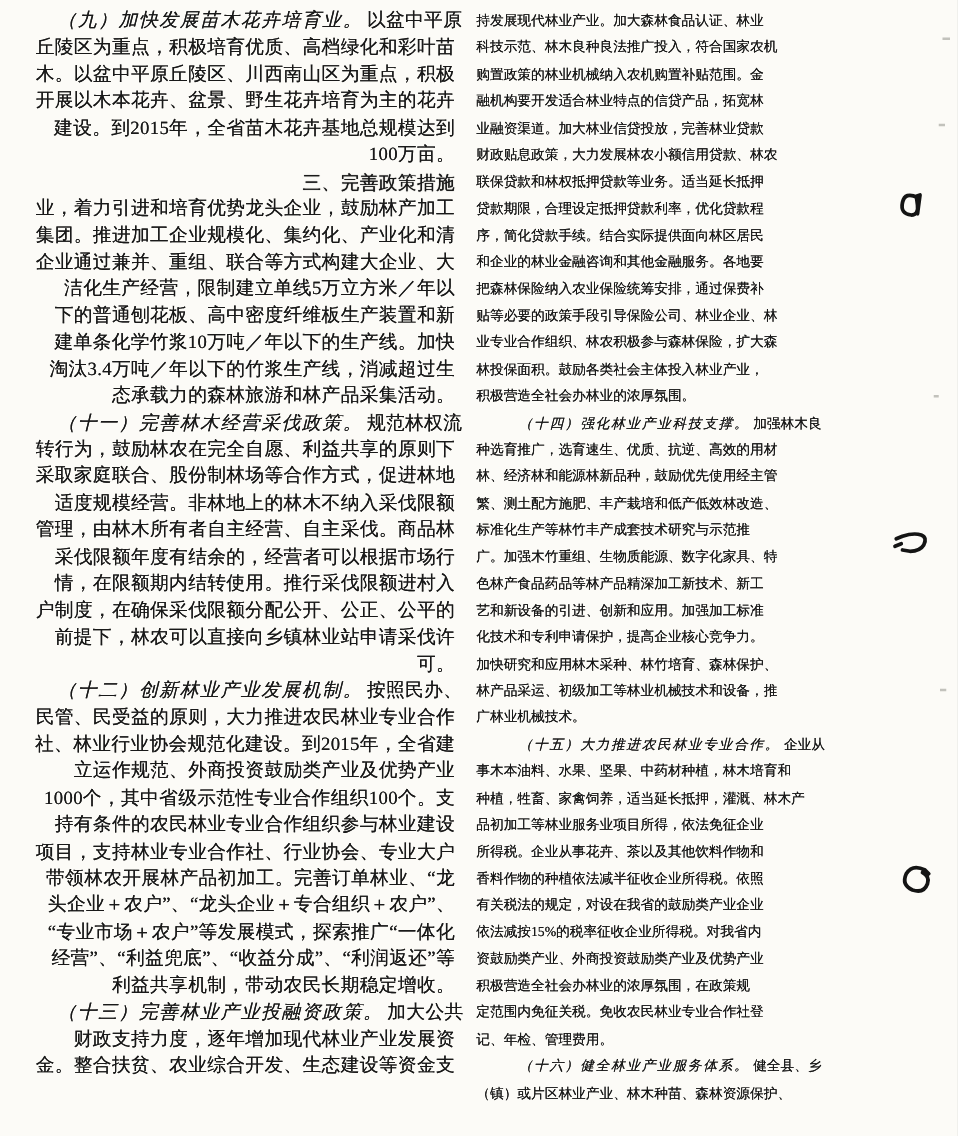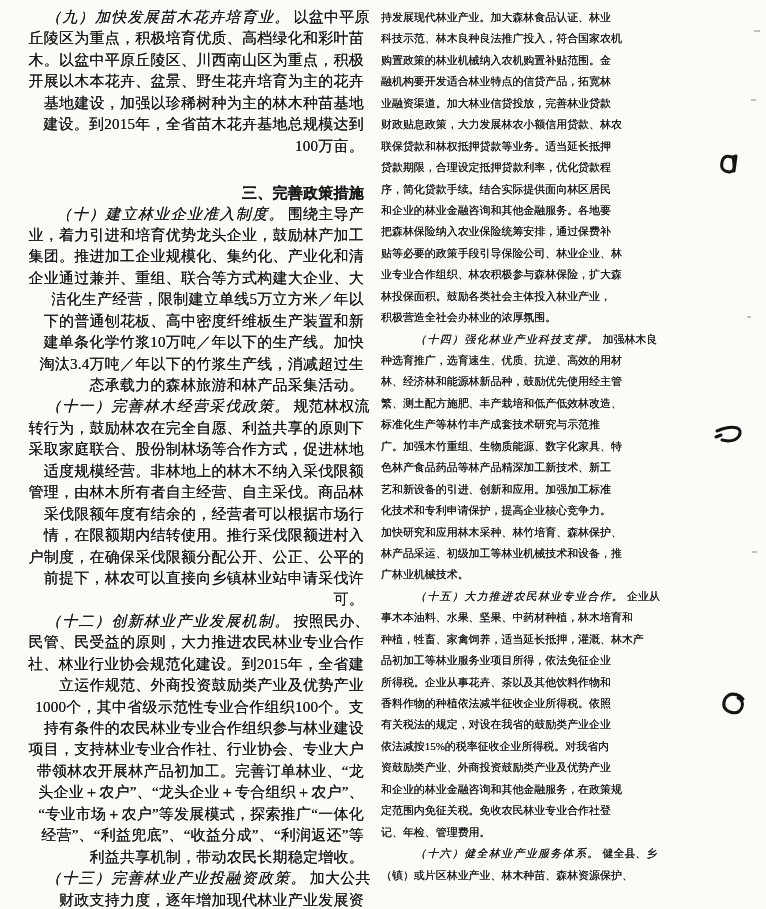--- a/index.html
+++ b/index.html
@@ -16,50 +16,47 @@
   .col-right{left:381px;width:322px;}
   .line{
     height:21.45px;line-height:21.45px;
     white-space:nowrap;overflow:visible;
     text-shadow:0 0 0.4px #222;
   }
   .col-left .line{font-size:15px;letter-spacing:0.25px;text-align:right;}
   .col-right .line{font-size:11px;letter-spacing:-0.05px;}
   .ind{text-indent:34px;}
   .heading{
-    font-weight:bold;
+    font-weight:normal;
     font-family:"Liberation Sans","DejaVu Sans",sans-serif;
     text-shadow:0 0 0.6px #111;
     letter-spacing:1px;
-    margin-top:25px;
   }
   .lead{
     font-style:italic;
     letter-spacing:1.3px;
     margin-right:3px;
   }
   .ink-mark{position:absolute;}
   .ink-mark path{stroke:#141414;stroke-width:3;fill:none;stroke-linecap:round;stroke-linejoin:round;}
   .speck{position:absolute;background:#a9a9a3;opacity:.7;}
 </style>
 </head>
 <body>
 
 <div class="page">
 
   <div class="col col-left" id="col-left">
       <div class="line ind"><span class="lead">（九）加快发展苗木花卉培育业。</span>以盆中平原</div>
       <div class="line">丘陵区为重点，积极培育优质、高档绿化和彩叶苗</div>
       <div class="line">木。以盆中平原丘陵区、川西南山区为重点，积极</div>
       <div class="line">开展以木本花卉、盆景、野生花卉培育为主的花卉</div>
-      <div class="line">基地建设，加强以珍稀树种为主的林木种苗基地</div>
       <div class="line">建设。到2015年，全省苗木花卉基地总规模达到</div>
       <div class="line">100万亩。</div>
       <div class="line ind heading">三、完善政策措施</div>
-      <div class="line ind"><span class="lead">（十）建立林业企业准入制度。</span>围绕主导产</div>
       <div class="line">业，着力引进和培育优势龙头企业，鼓励林产加工</div>
       <div class="line">集团。推进加工企业规模化、集约化、产业化和清</div>
       <div class="line">企业通过兼并、重组、联合等方式构建大企业、大</div>
       <div class="line">洁化生产经营，限制建立单线5万立方米／年以</div>
       <div class="line">下的普通刨花板、高中密度纤维板生产装置和新</div>
       <div class="line">建单条化学竹浆10万吨／年以下的生产线。加快</div>
       <div class="line">淘汰3.4万吨／年以下的竹浆生产线，消减超过生</div>
       <div class="line">态承载力的森林旅游和林产品采集活动。</div>
       <div class="line ind"><span class="lead">（十一）完善林木经营采伐政策。</span>规范林权流</div>
       <div class="line">转行为，鼓励林农在完全自愿、利益共享的原则下</div>
@@ -118,21 +115,21 @@
       <div class="line">广林业机械技术。</div>
       <div class="line ind"><span class="lead">（十五）大力推进农民林业专业合作。</span>企业从</div>
       <div class="line">事木本油料、水果、坚果、中药材种植，林木培育和</div>
       <div class="line">种植，牲畜、家禽饲养，适当延长抵押，灌溉、林木产</div>
       <div class="line">品初加工等林业服务业项目所得，依法免征企业</div>
       <div class="line">所得税。企业从事花卉、茶以及其他饮料作物和</div>
       <div class="line">香料作物的种植依法减半征收企业所得税。依照</div>
       <div class="line">有关税法的规定，对设在我省的鼓励类产业企业</div>
       <div class="line">依法减按15%的税率征收企业所得税。对我省内</div>
       <div class="line">资鼓励类产业、外商投资鼓励类产业及优势产业</div>
-      <div class="line">和企业的林业金融咨询和其他金融服务，在政策规</div>
+      <div class="line">积极营造全社会办林业的浓厚氛围，在政策规</div>
       <div class="line">定范围内免征关税。免收农民林业专业合作社登</div>
       <div class="line">记、年检、管理费用。</div>
       <div class="line ind"><span class="lead">（十六）健全林业产业服务体系。</span>健全县、乡</div>
       <div class="line">（镇）或片区林业产业、林木种苗、森林资源保护、</div>
     </div>
 
   <svg class="ink-mark" style="left:718px;top:150px;" width="24" height="32" viewBox="0 0 24 32">
     <path d="M16 8 Q6 3 4 12 Q2 21 11 22 Q17 22 16 14 Q15.5 10 15 7 L18 6 L16 21"></path>
   </svg>
   <svg class="ink-mark" style="left:713px;top:423px;" width="32" height="28" viewBox="0 0 32 28">

